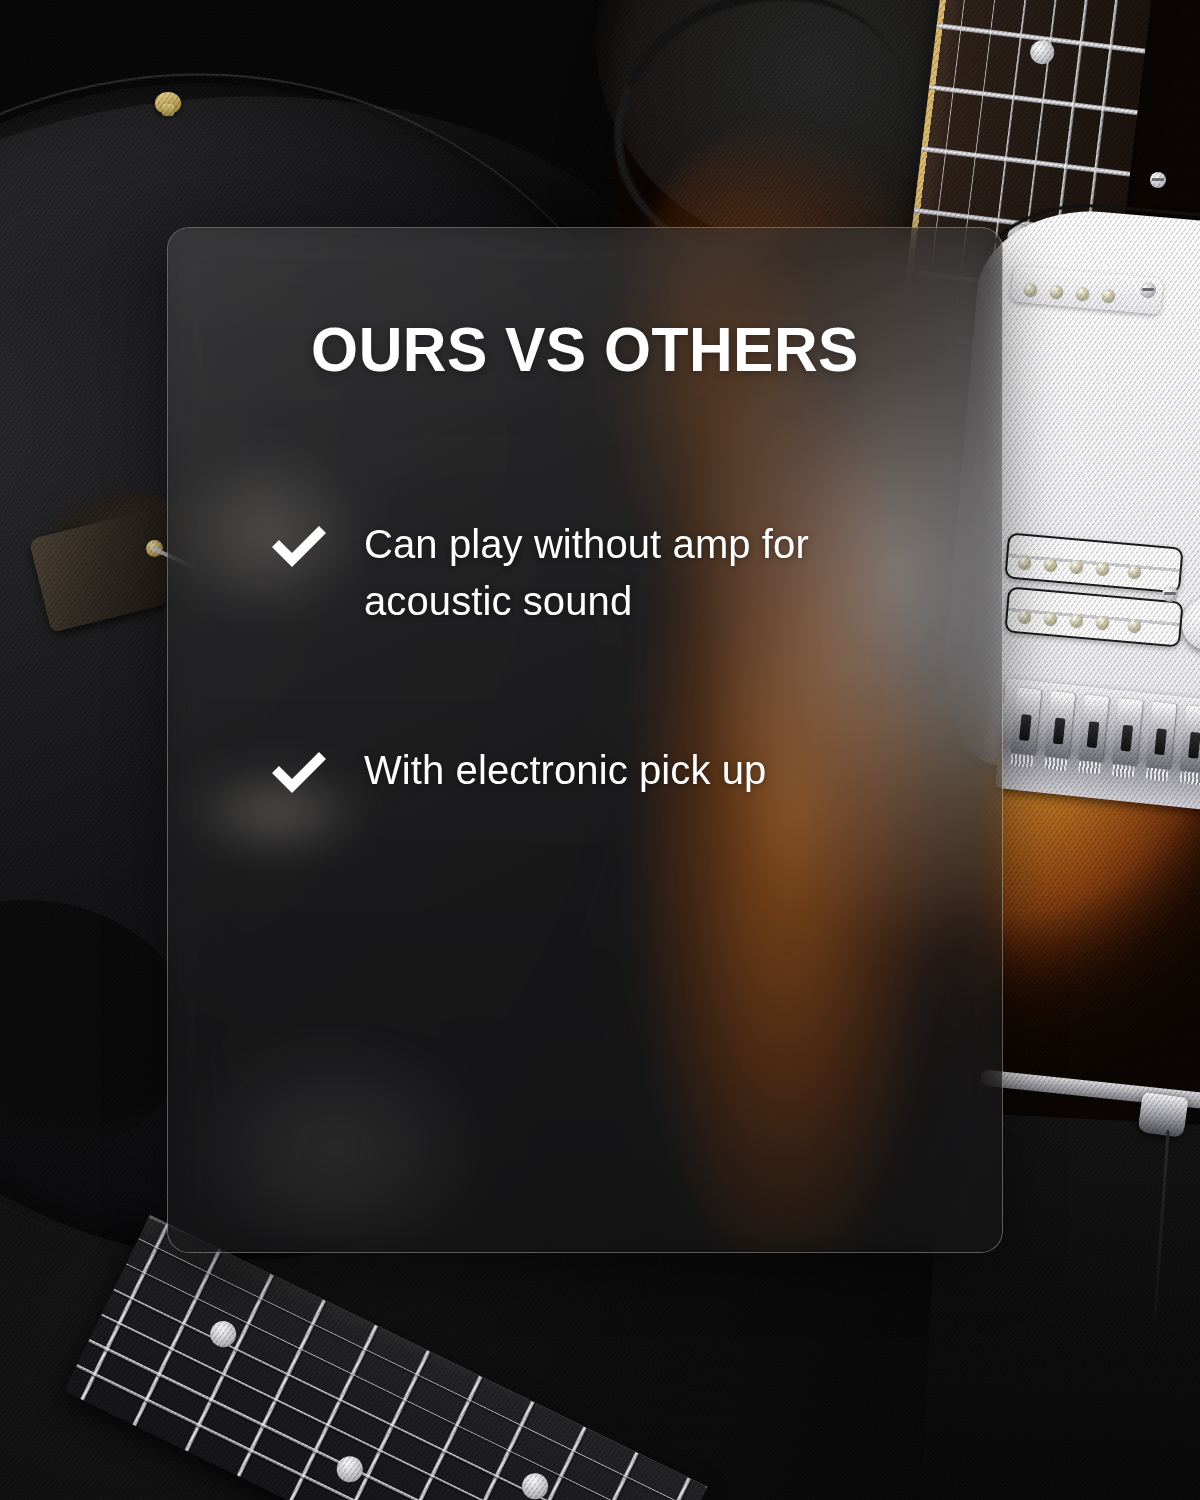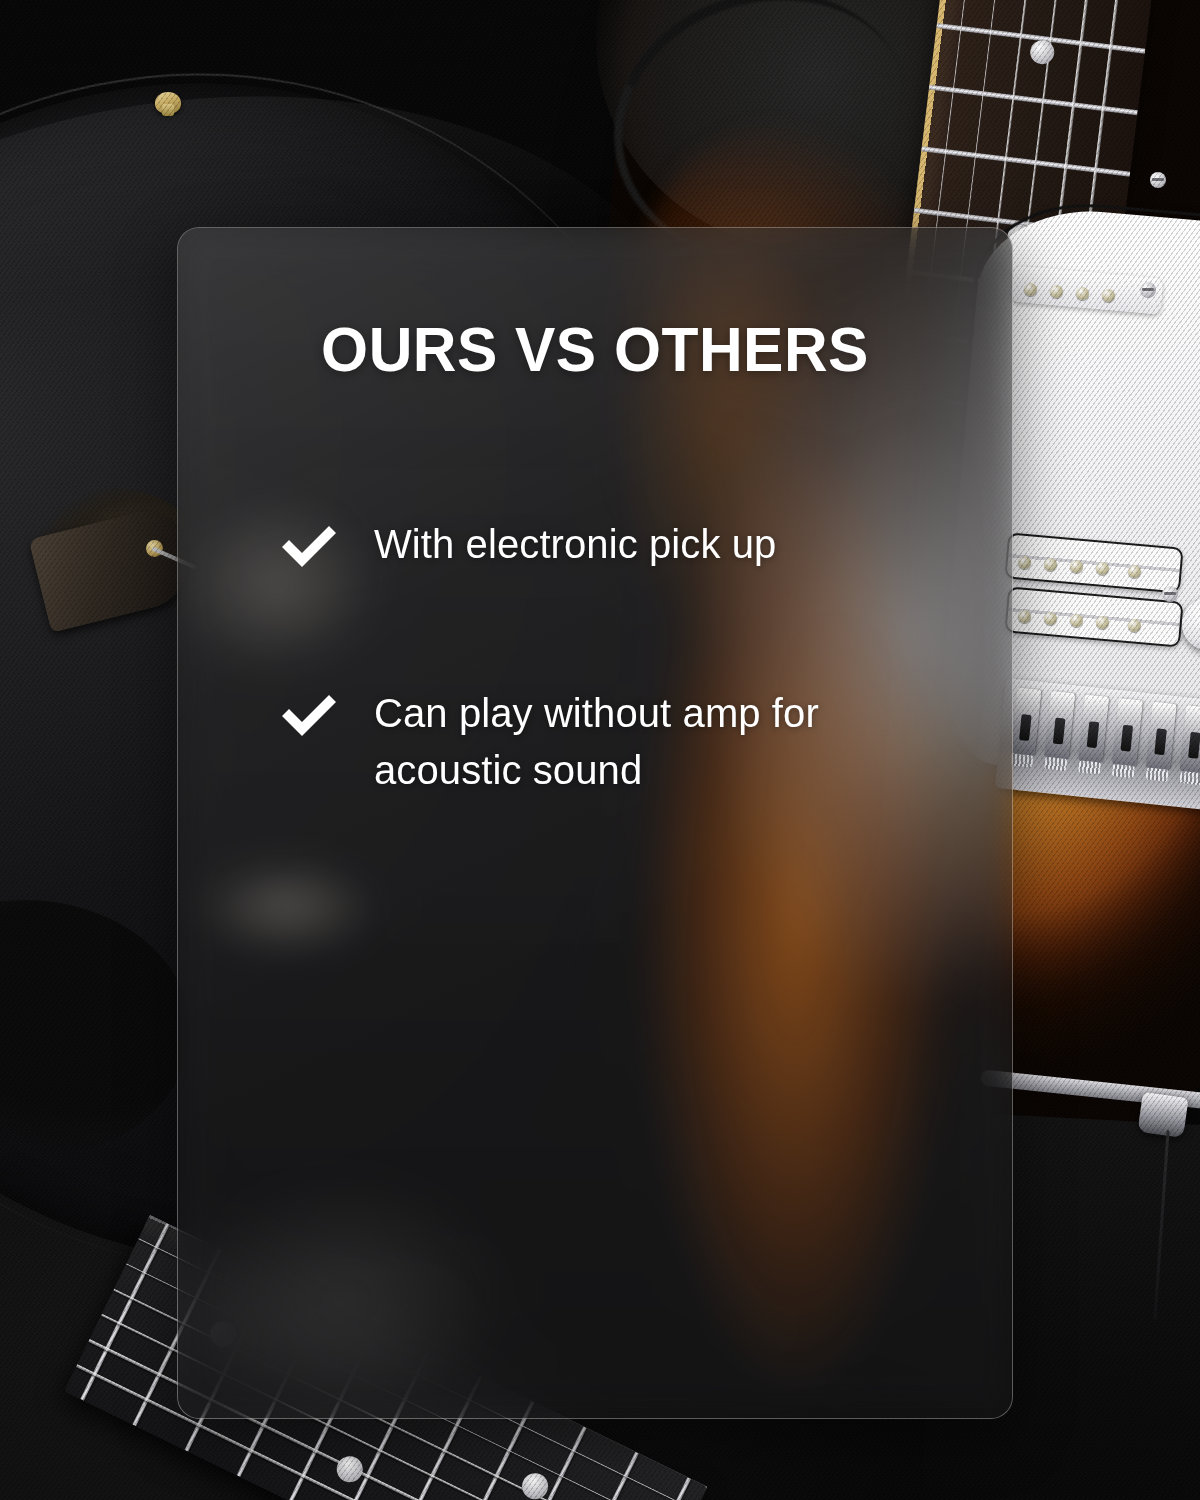--- a/index.html
+++ b/index.html
@@ -314,22 +314,22 @@
     width:300px; height:16px;
     background:linear-gradient(180deg,#d9d9de,#7d7d85);
     transform:rotate(6deg);
     border-radius:8px;
     filter:blur(.5px);
   }
 
   
   .glass {
     position:absolute;
-    left:177px; top:227px;
-    width:836px; height:1192px;
+    left:167px; top:227px;
+    width:836px; height:1026px;
     border-radius:22px;
     border:1.5px solid rgba(255,255,255,.32);
     background:rgba(28,28,30,.34);
     backdrop-filter: blur(34px) saturate(120%) brightness(.88);
     -webkit-backdrop-filter: blur(34px) saturate(120%) brightness(.88);
     box-shadow:0 18px 60px rgba(0,0,0,.45);
     overflow:hidden;
   }
   
   .glass-frost {
@@ -526,30 +526,30 @@
       <h1 class="card-title">OURS VS OTHERS</h1>
 
       <ul class="benefits">
 
         <li class="benefit">
           <span class="check-icon">
             <svg viewBox="0 0 62 52" width="62" height="52" aria-hidden="true">
               <path d="M4 27 L11 20 L24 33 L51 6 L58 13 L24 47 Z" fill="#ffffff"></path>
             </svg>
           </span>
-          <span class="benefit-text">With electronic pick up</span>
+          <span class="benefit-text">Can play without amp for acoustic sound</span>
         </li>
 
         <li class="benefit">
           <span class="check-icon">
             <svg viewBox="0 0 62 52" width="62" height="52" aria-hidden="true">
               <path d="M4 27 L11 20 L24 33 L51 6 L58 13 L24 47 Z" fill="#ffffff"></path>
             </svg>
           </span>
-          <span class="benefit-text">Can play without amp for acoustic sound</span>
+          <span class="benefit-text">With electronic pick up</span>
         </li>
 
 
       </ul>
     </div>
   </div>
 
 </div>
 
 </body></html>

